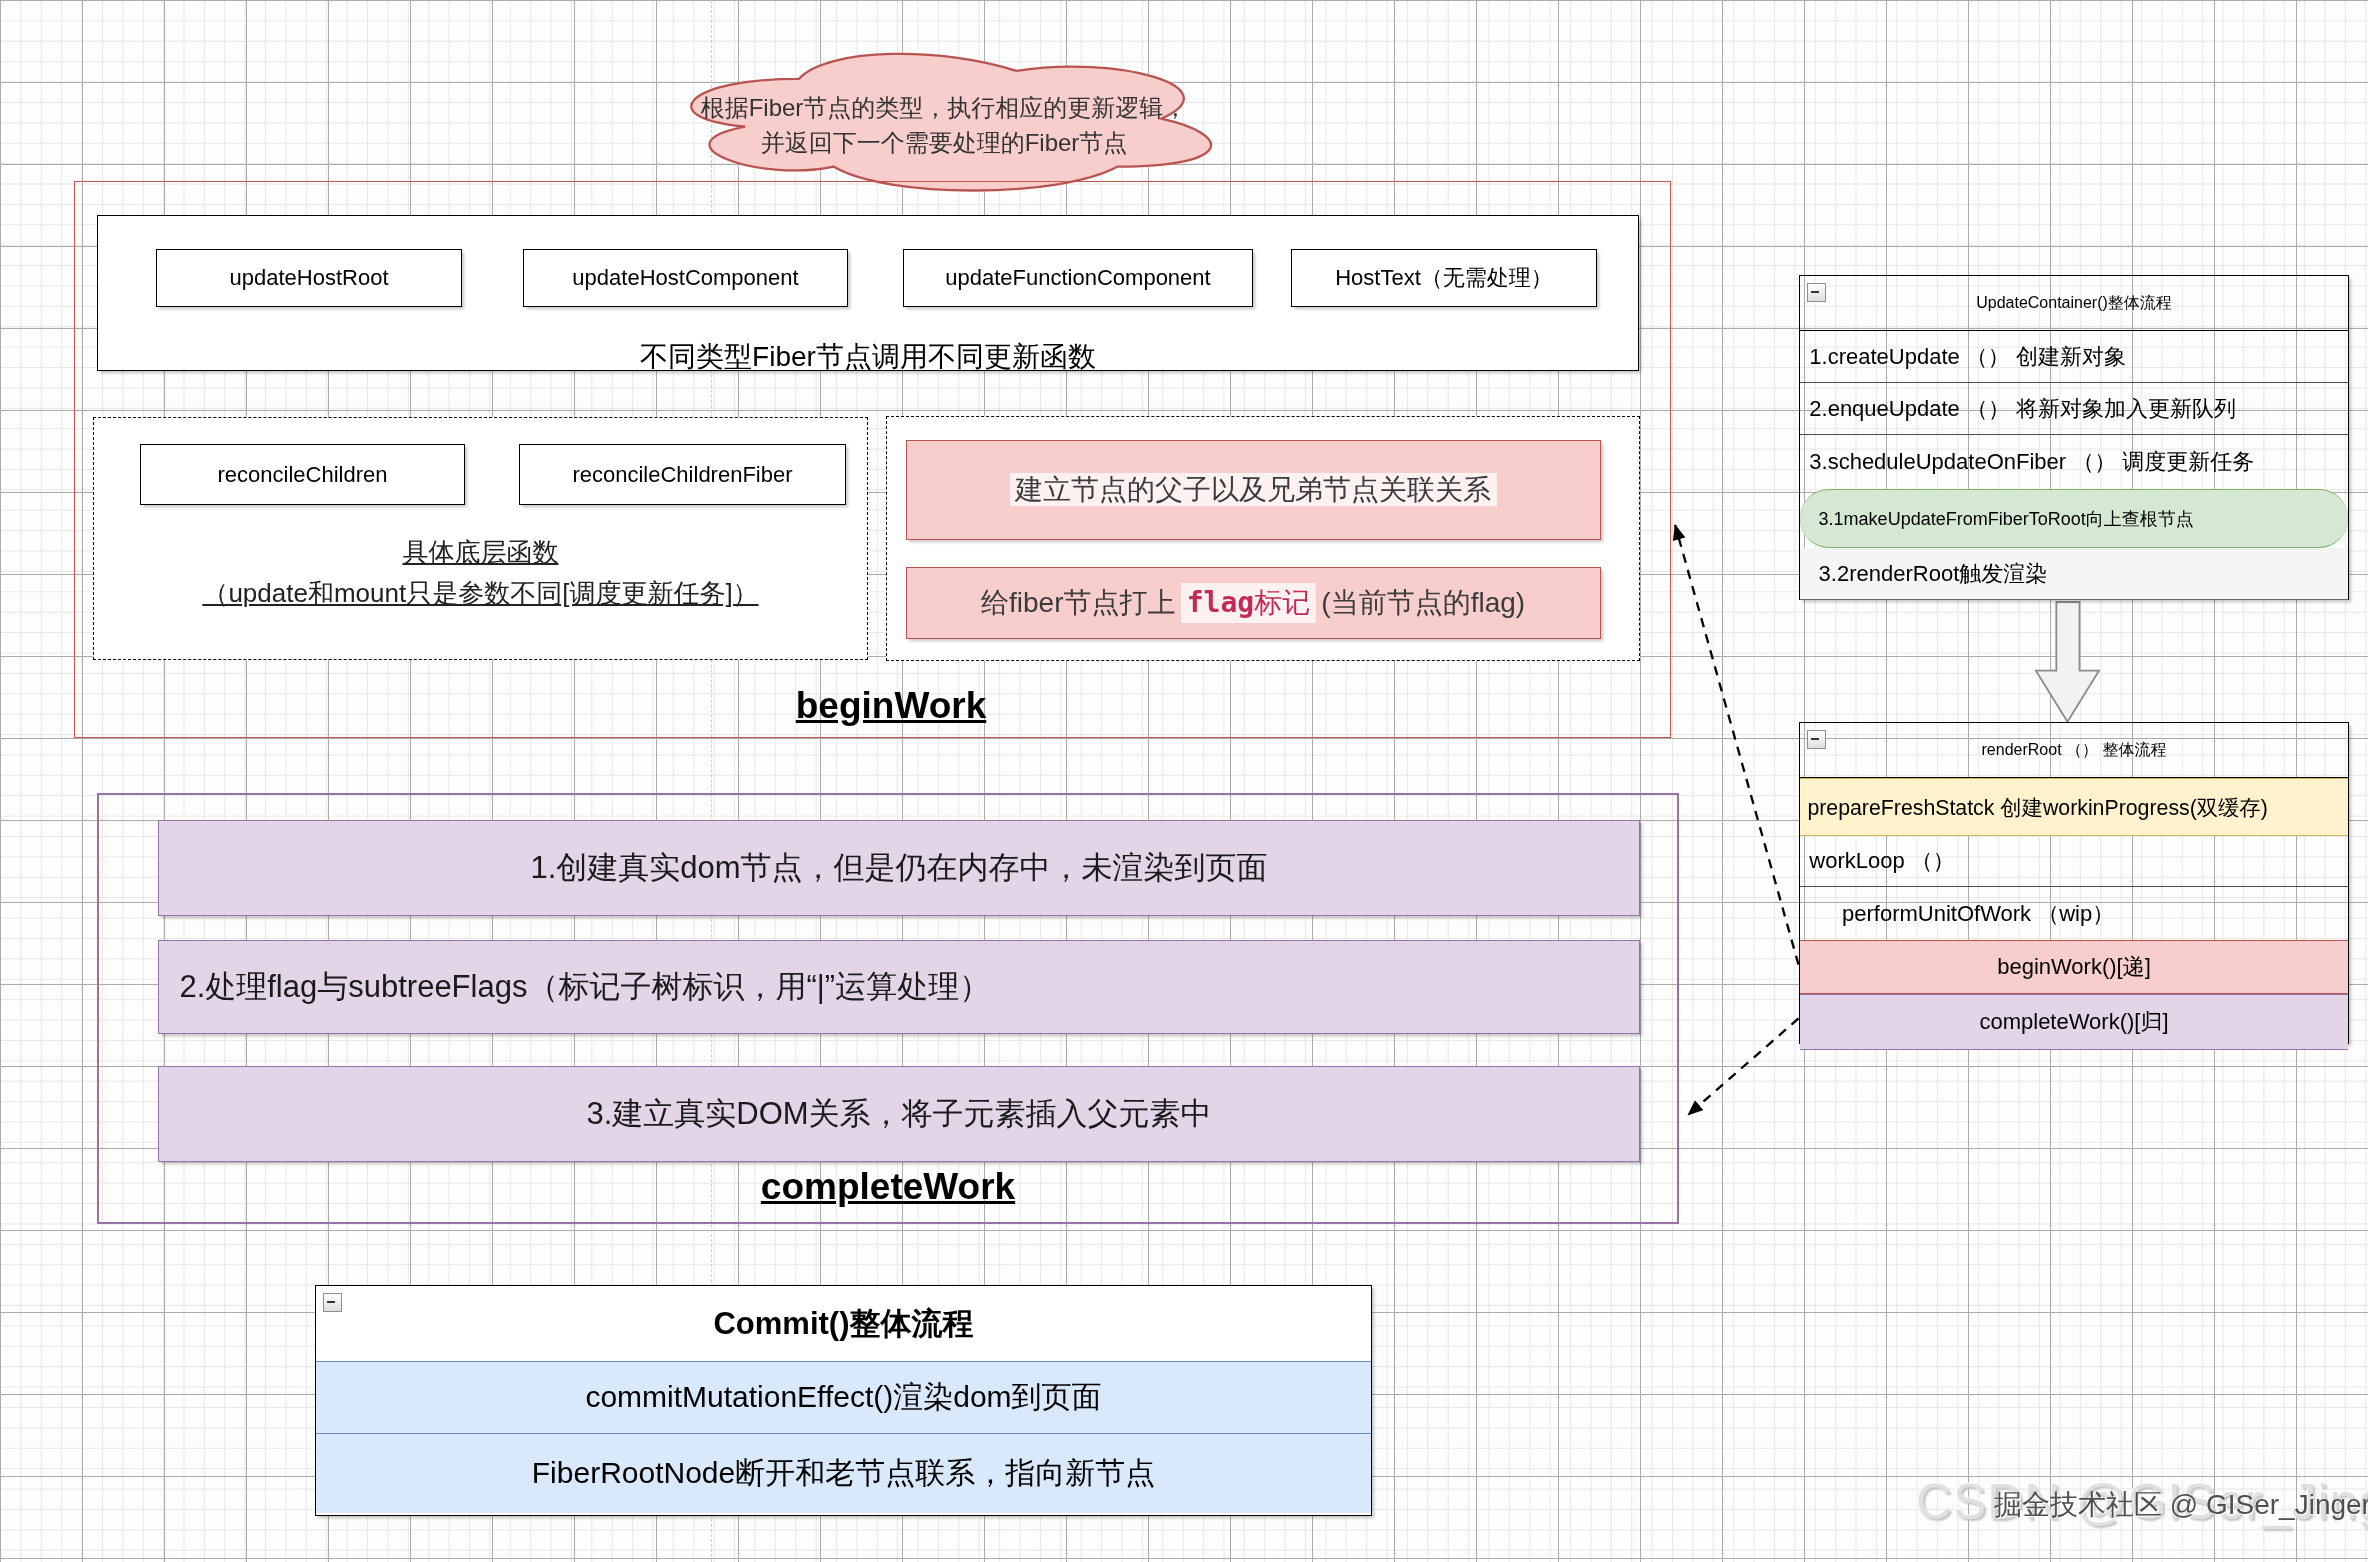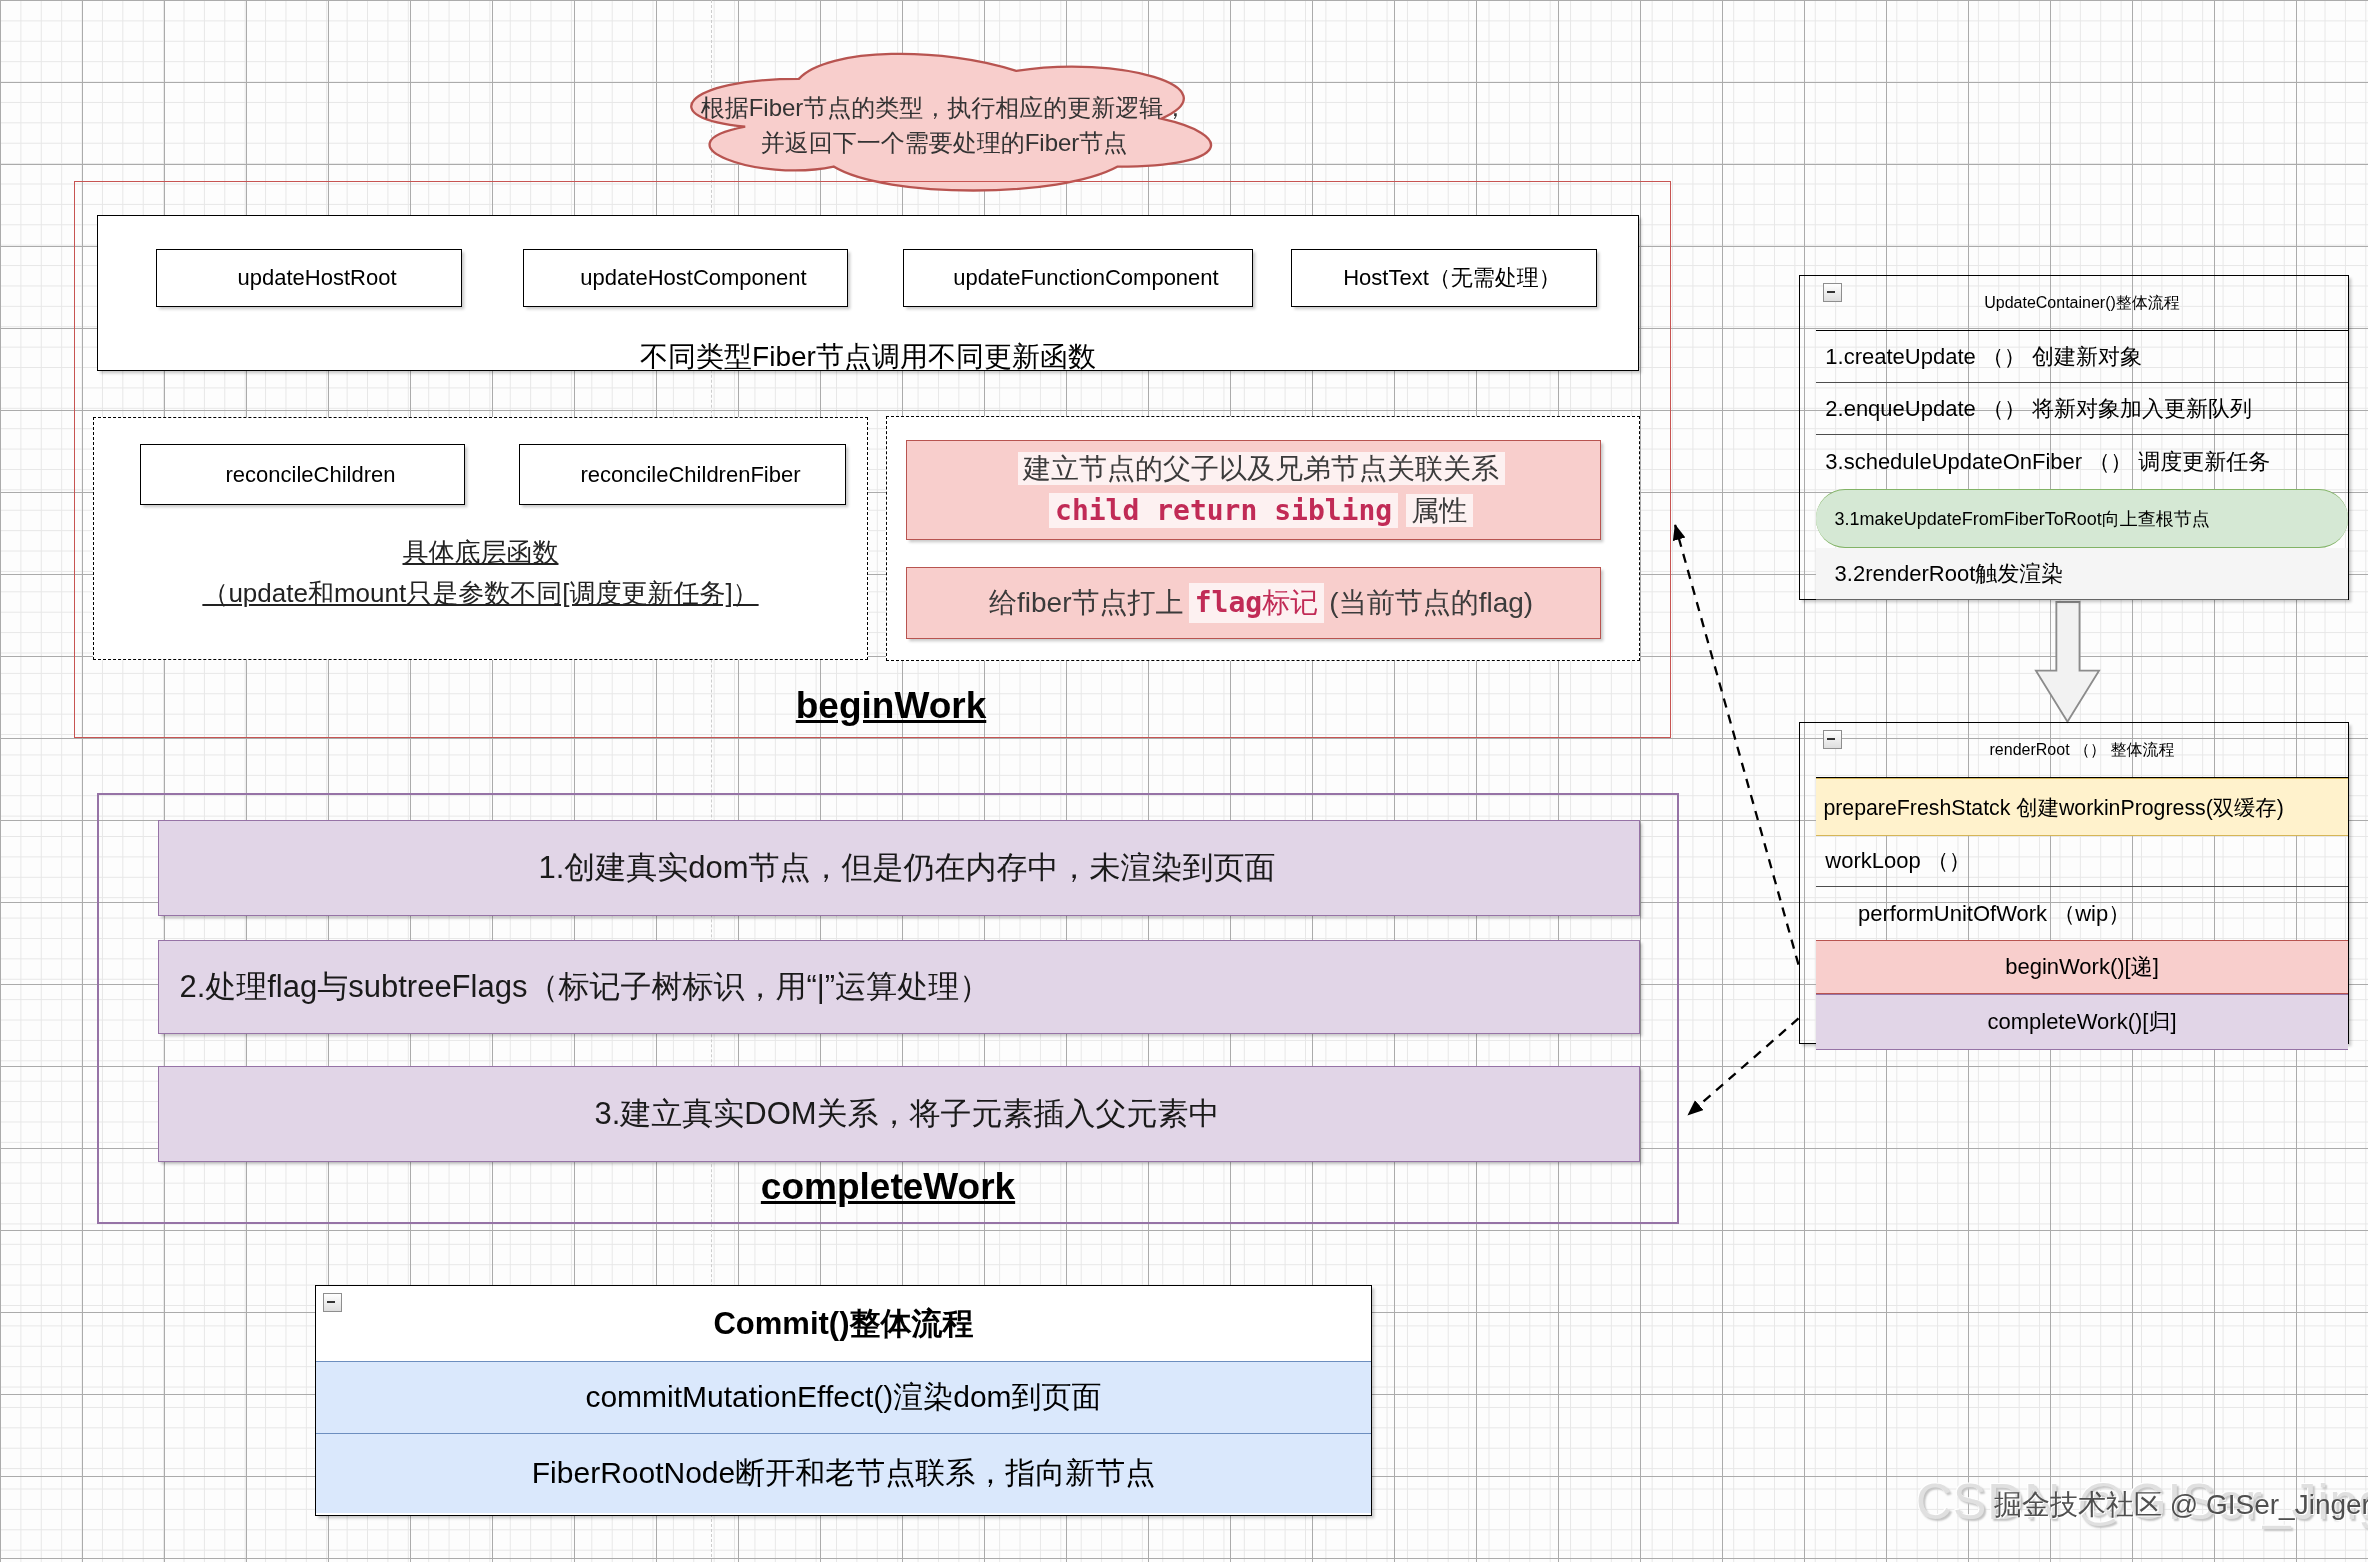--- a/index.html
+++ b/index.html
@@ -8,21 +8,21 @@
     font-family:"Liberation Sans",sans-serif;color:#000;
     background-color:#fdfdfd;
     background-image:
       linear-gradient(#ababab 0.9px, transparent 0.9px),
       linear-gradient(90deg, #ababab 0.9px, transparent 0.9px),
       linear-gradient(#e7e7e7 0.9px, transparent 0.9px),
       linear-gradient(90deg, #e7e7e7 0.9px, transparent 0.9px);
     background-size:82px 82px,82px 82px,20.4px 20.4px,20.4px 20.4px;
   }
   .abs{position:absolute;box-sizing:border-box;}
-  .shadow{box-shadow:2.8px 2.8px 2.8px rgba(0,0,0,0.22);padding-left:16px;}
+  .shadow{box-shadow:2.8px 2.8px 2.8px rgba(0,0,0,0.22);}
   .ctr{display:flex;align-items:center;justify-content:center;text-align:center;}
   .lft{display:flex;align-items:center;justify-content:flex-start;}
 
   .guide-v{left:711px;top:0;width:0;height:1562px;border-left:1.9px dashed #cdcdcd;}
 
   .overlay{left:0;top:0;pointer-events:none;}
 
   .cloud-text{left:654px;top:39px;width:580px;height:160px;display:flex;flex-direction:column;
     align-items:center;justify-content:center;padding-top:11px;font-size:24px;color:#333;line-height:35px;}
 
@@ -137,24 +137,20 @@
     </div>
     <div class="abs note note1 ctr">具体底层函数</div>
     <div class="abs note note2 ctr">（update和mount只是参数不同[调度更新任务]）</div>
   </div>
 
   <div class="abs right-dashed">
     <div class="abs pinkbox pink1 shadow">
       <div>
         <span class="hl">建立节点的父子以及兄弟节点关联关系</span>
       </div>
-      <div>
-        <span class="hl code code-b">child return sibling</span>
-        <span class="hl">属性</span>
-      </div>
     </div>
     <div class="abs pinkbox pink2 ctr shadow">
       <span>给fiber节点打上</span>
       <span class="hl chip"><span class="code code-b">flag</span><span class="code">标记</span></span>
       <span>(当前节点的flag)</span>
     </div>
   </div>
 
   <div class="abs begin-label work-label ctr">beginWork</div>
 

